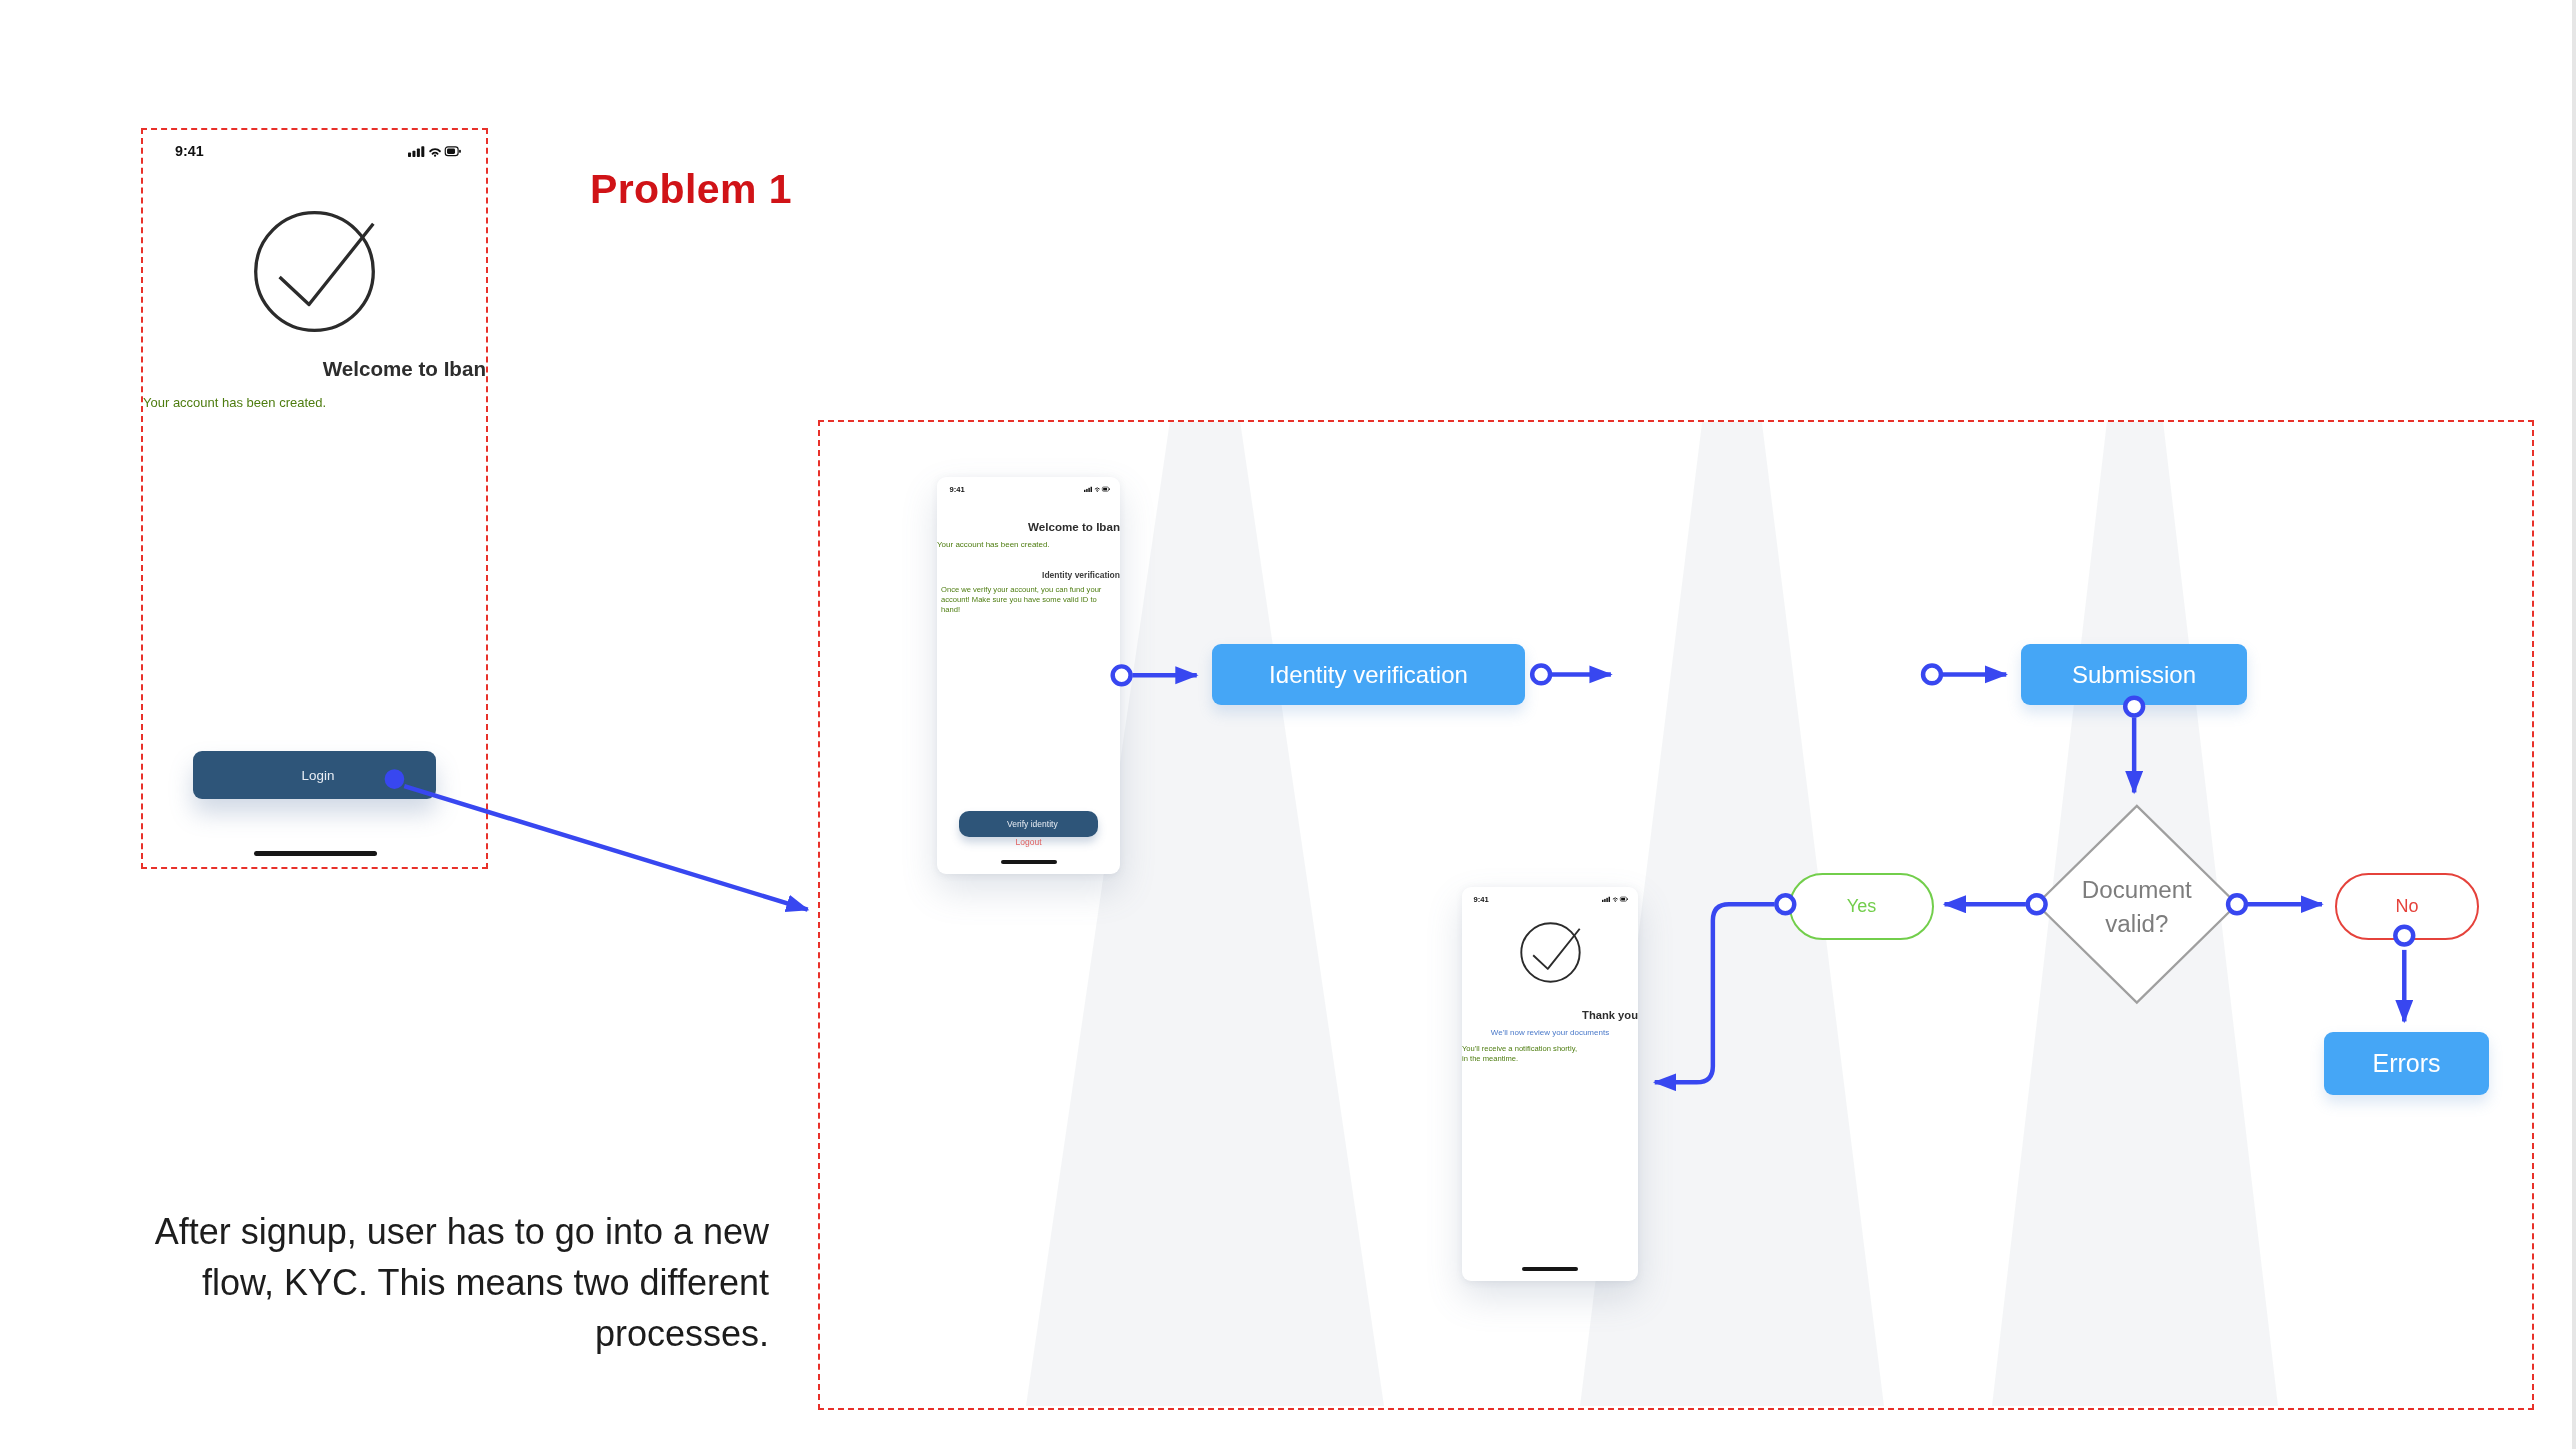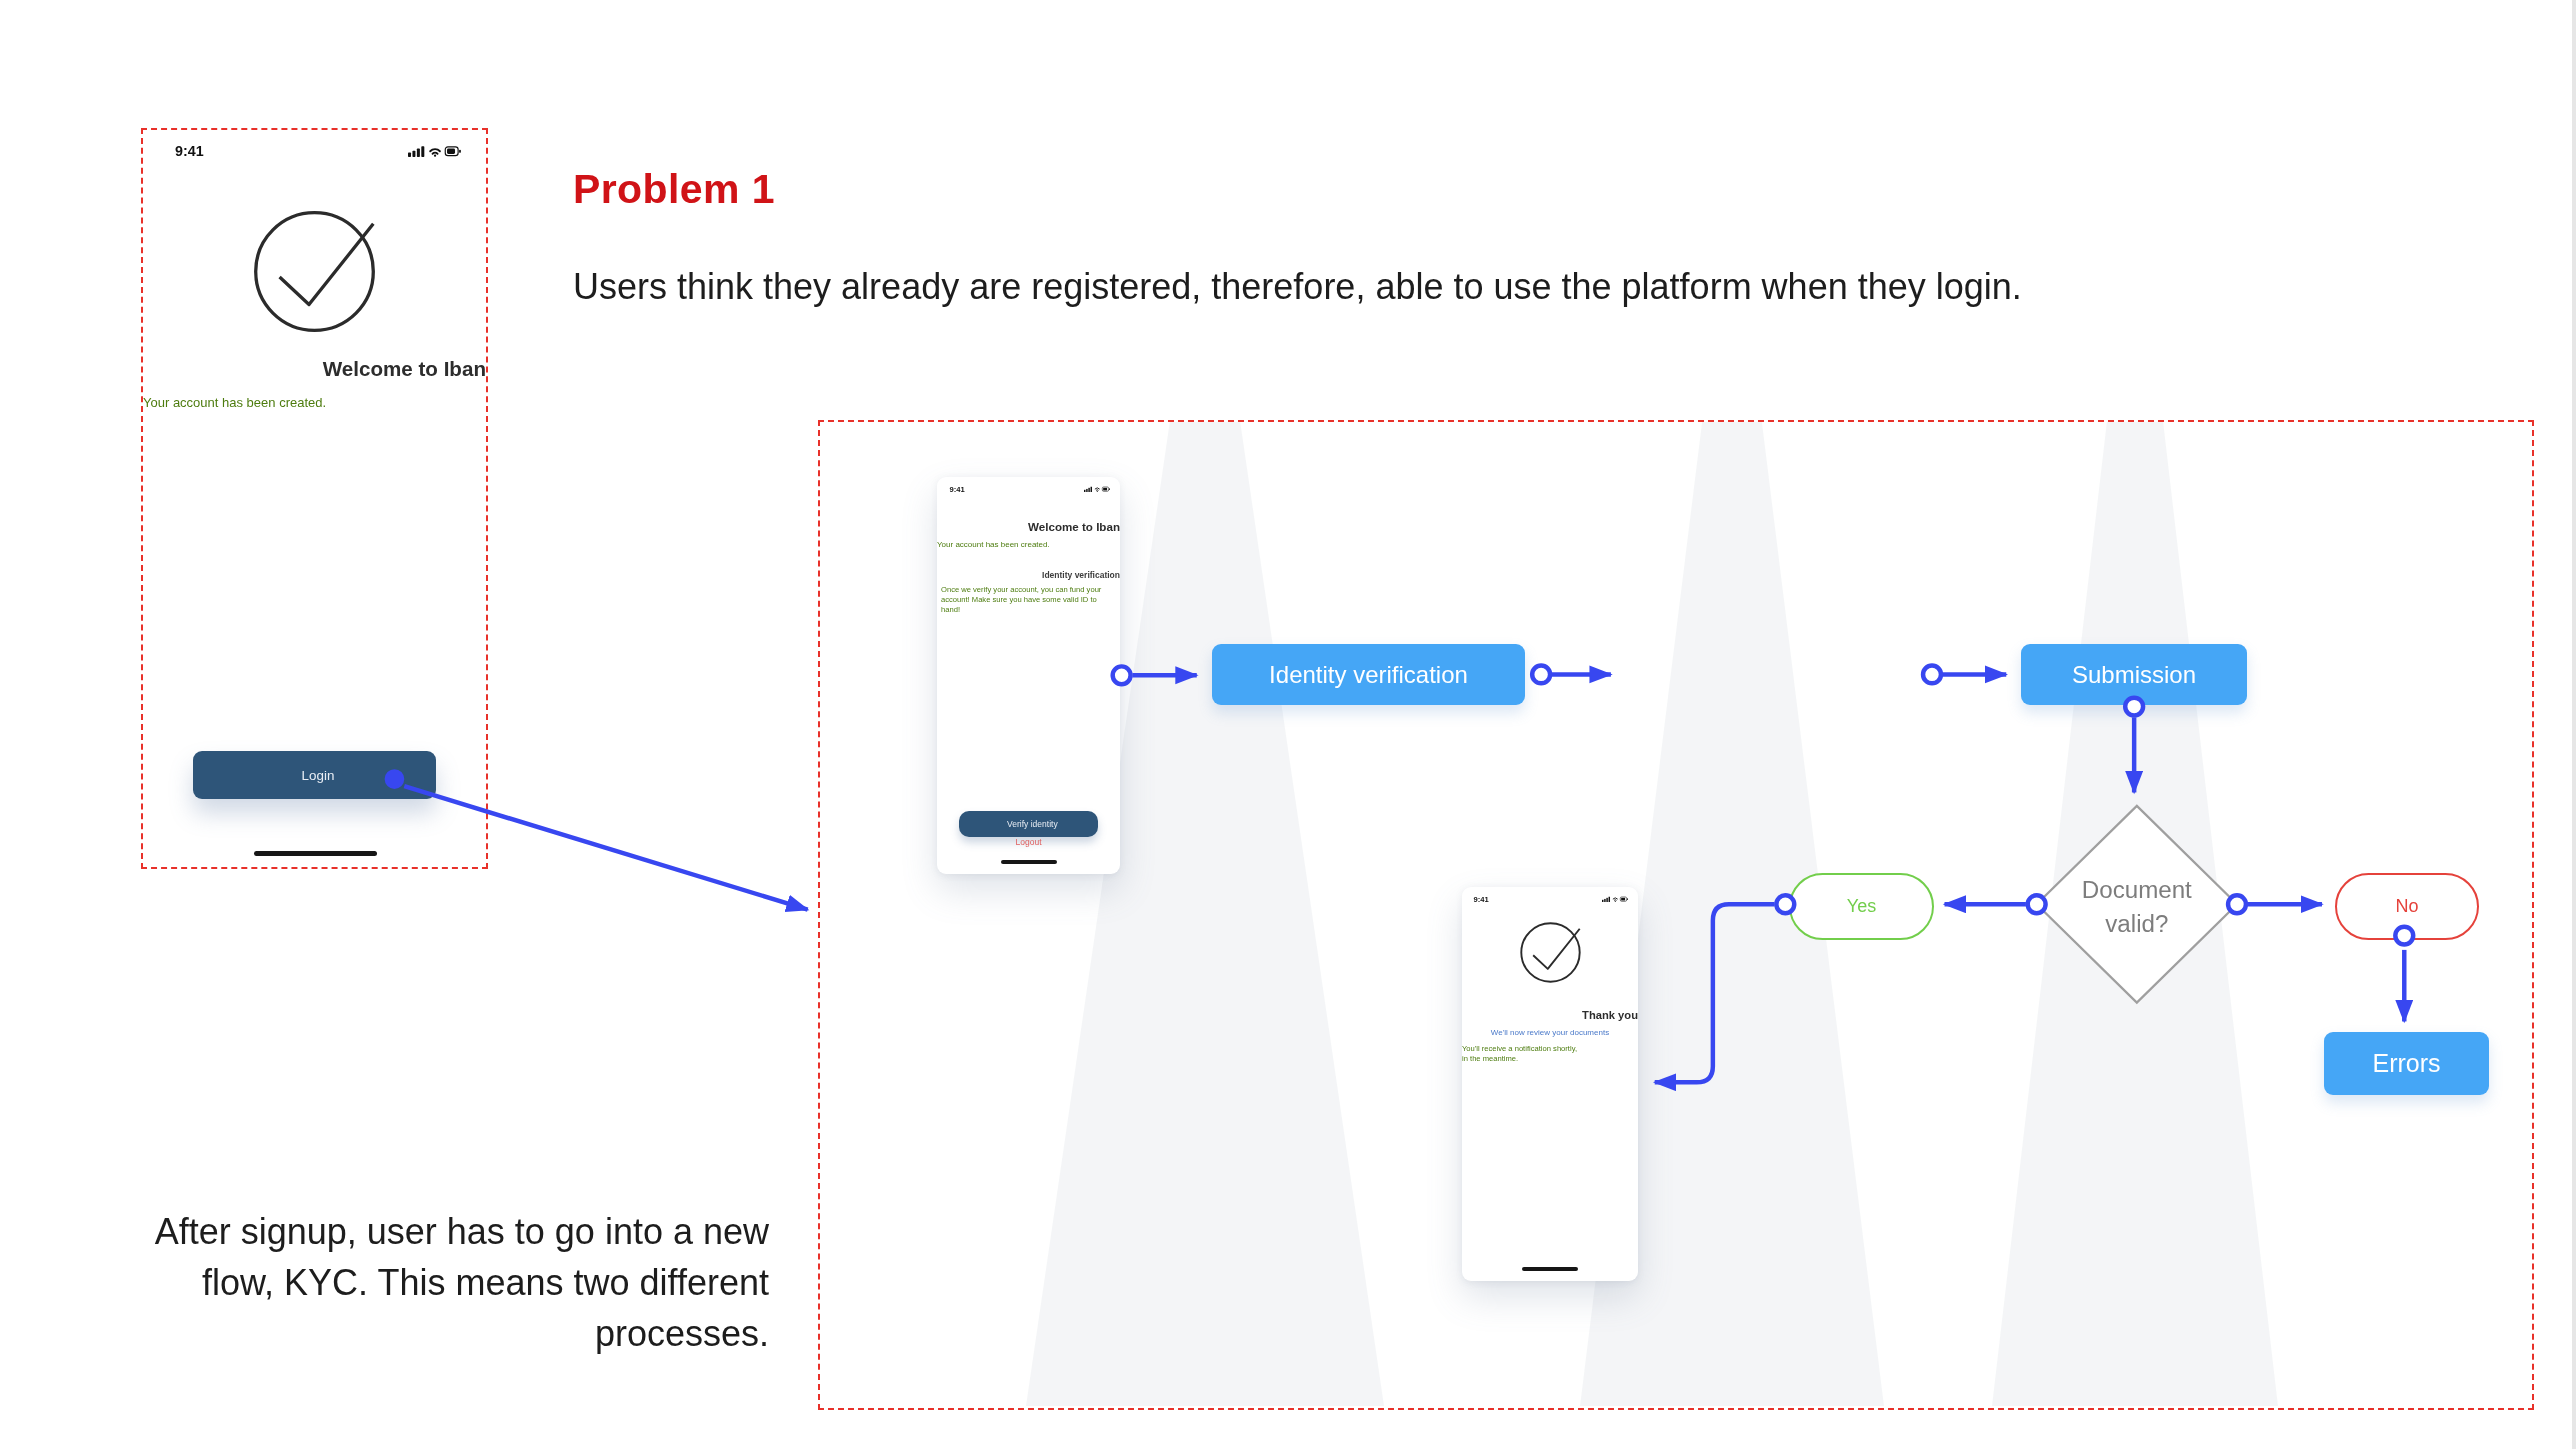--- a/index.html
+++ b/index.html
@@ -4,21 +4,21 @@
 <style>
   html,body{margin:0;padding:0;background:#fff;}
   .canvas{
     position:relative;width:2576px;height:1449px;overflow:hidden;background:#ffffff;
     font-family:"Liberation Sans",sans-serif;color:#1d1d1d;
   }
   .abs{position:absolute;}
   .edge-right{position:absolute;right:0;top:0;width:3.6px;height:100%;background:#e6e6e6;}
 
   
-  .prob-heading{font-size:41px;font-weight:700;color:#d01317;letter-spacing:0.4px;}
+  .prob-heading{font-size:41px;font-weight:700;color:#d01317;letter-spacing:0.4px;margin-left:17px;}
   .prob-body{font-size:36px;color:#1d1d1d;line-height:51px;}
 
   
   .dash-box{position:absolute;border:2.7px dashed #e8312a;background:transparent;}
 
   
   .statusbar-time{font-weight:700;color:#111;}
   .phone-title{font-weight:700;color:#2d2d2d;text-align:right;width:100%;}
   .phone-sub{color:#4d7c0f;text-align:left;width:100%;}
   .navy-btn{
@@ -57,21 +57,20 @@
 
   svg.overlay{position:absolute;left:0;top:0;pointer-events:none;font-family:"Liberation Sans",sans-serif;}
   .mini{line-height:1.2;}
 </style>
 </head>
 <body>
 
 <div class="canvas">
 
   <div class="abs prob-heading" style="left:573px;top:166px;">Problem 1</div>
-  <div class="abs prob-body" style="left:573px;top:261px;white-space:nowrap;">Users think they already are registered, therefore, able to use the platform when they login.</div>
 
   <div class="abs prob-body" style="left:103px;top:1206px;width:666px;text-align:right;">After signup, user has to go into a new flow, KYC. This means two different processes.</div>
 
   <div class="dash-box" style="left:141px;top:128px;width:343px;height:737px;">
 
     <div class="abs statusbar-time" style="left:32px;top:12.5px;font-size:14.3px;">9:41</div>
 
     <svg class="abs" style="right:23px;top:15px;" width="55" height="12.5" viewBox="0 0 62 14">
       <g fill="#111">
         <rect x="0" y="8.5" width="3.4" height="5" rx="0.8"></rect>

